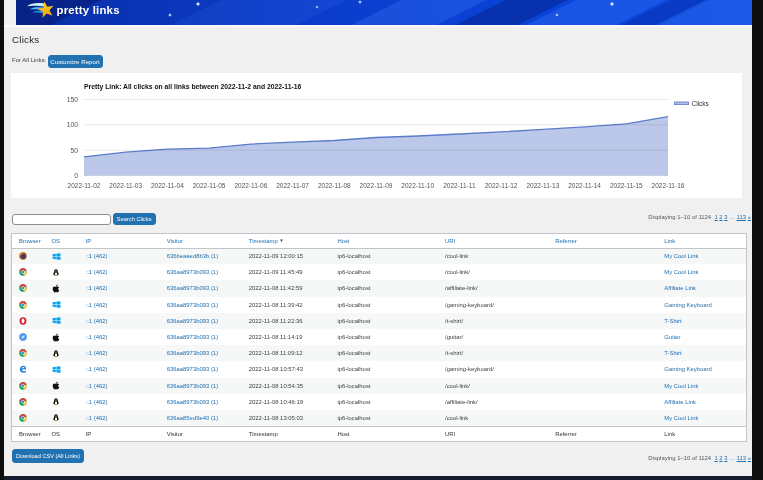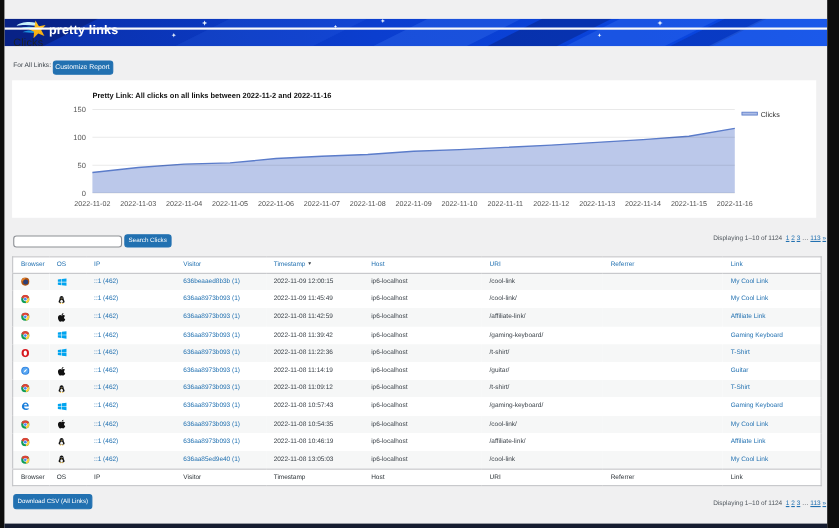--- a/index.html
+++ b/index.html
@@ -1,21 +1,21 @@
 <!DOCTYPE html>
 <html><head><meta charset="utf-8">
 <style>
 * { margin:0; padding:0; box-sizing:border-box; }
 html,body { width:763px; height:480px; overflow:hidden; }
 body { position:relative; background:#f0f0f1; font-family:"Liberation Sans",sans-serif; }
 .abs { position:absolute; }
 #frameL { left:0; top:0; width:4px; height:480px; background:#0d0d0d; }
 #frameR { left:752px; top:0; width:11px; height:480px; background:#0d0d0d; }
 #frameB { left:4px; top:476px; width:748px; height:4px; background:#151c30; }
-#banner { left:4px; top:0; width:748px; height:16px;margin-top:17px; }
+#banner { left:16px; top:0; width:748px; height:16px; }
 #subline { left:4px; top:25px; width:748px; height:2px; background:#fafafa; }
 h1 { position:absolute; left:12px; top:33.6px; font-size:9.8px; font-weight:400; color:#1d2327; letter-spacing:0.2px; }
 #forall { left:12px; top:57.3px; font-size:6px; color:#3c434a; }
 .btn { position:absolute; background:#2271b1; border:1px solid #2271b1; border-radius:3px; color:#fff; text-align:center; font-family:"Liberation Sans",sans-serif; }
 #custom { left:47.5px; top:54.5px; width:55px; height:13px; font-size:6.2px; line-height:11.5px; }
 #card { left:11px; top:73px; width:731px; height:125px; background:#fff; }
 #searchbox { left:12px; top:213.5px; width:99px; height:11px; background:#fff; border:1px solid #8c8f94; border-radius:3px; }
 #searchbtn { left:113px; top:212.5px; width:42.5px; height:12px; font-size:5.7px; line-height:10.5px; }
 .pag { position:absolute; right:12px; font-size:5.9px; color:#50575e; text-align:right; }
 #pag1 { top:213.8px; }

